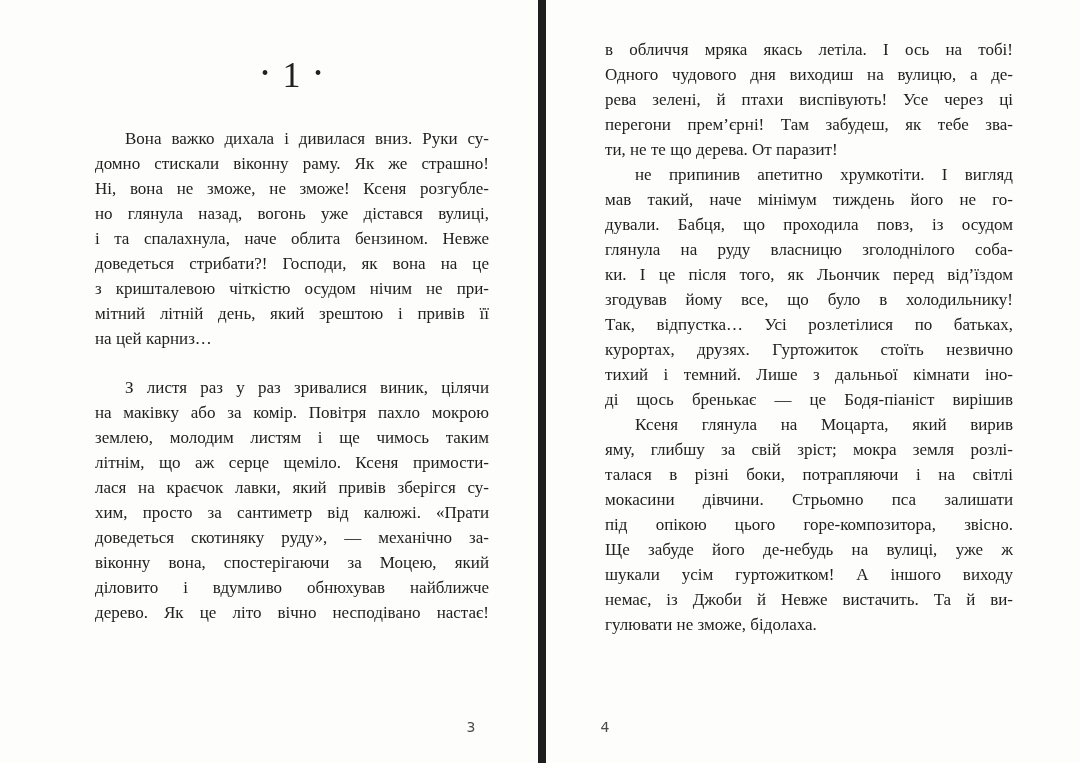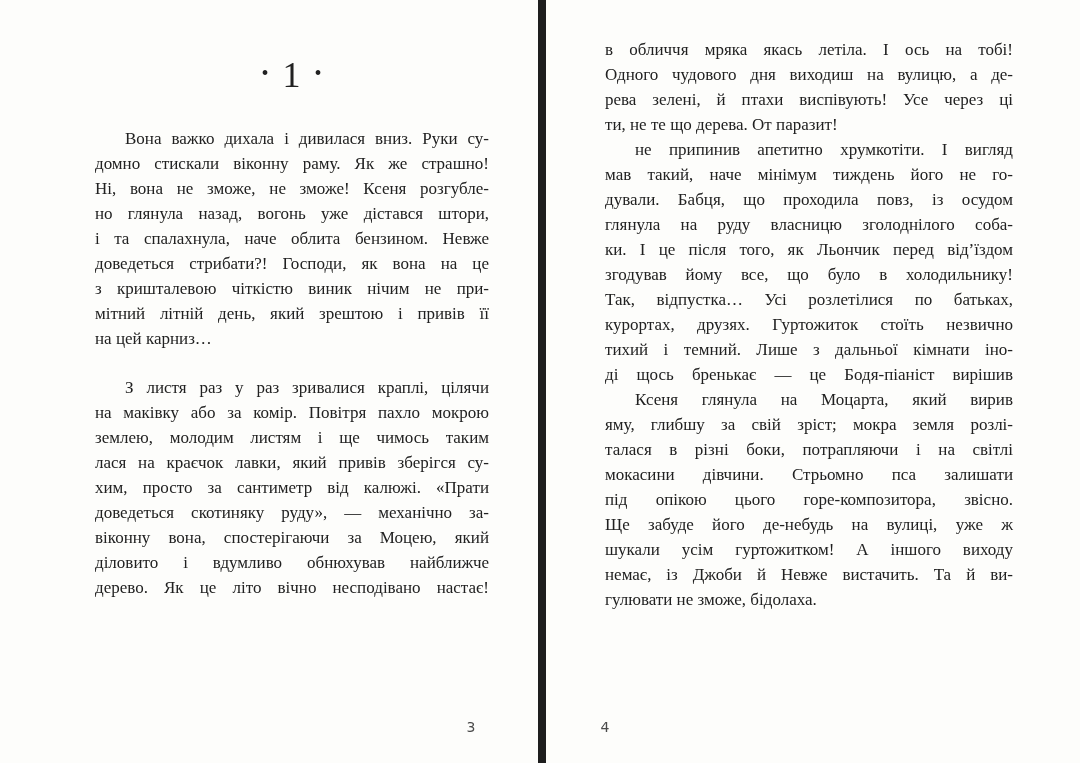--- a/index.html
+++ b/index.html
@@ -57,50 +57,52 @@
 
   <section class="page left">
     <div class="chapter-heading">
       <span class="dot">•</span><span class="num">1</span><span class="dot">•</span>
     </div>
     <div class="text-col">
         <div class="para indent">
           <div class="line">Вона важко дихала і дивилася вниз. Руки су-</div>
           <div class="line">домно стискали віконну раму. Як же страшно!</div>
           <div class="line">Ні, вона не зможе, не зможе! Ксеня розгубле-</div>
-          <div class="line">но глянула назад, вогонь уже дістався штори,</div>
+          <div class="line">но глянула назад, вогонь уже дістався вулиці,</div>
           <div class="line">і та спалахнула, наче облита бензином. Невже</div>
           <div class="line">доведеться стрибати?! Господи, як вона на це</div>
-          <div class="line">з кришталевою чіткістю виник нічим не при-</div>
+          <div class="line">з кришталевою чіткістю осудом нічим не при-</div>
           <div class="line">мітний літній день, який зрештою і привів її</div>
           <div class="line last">на цей карниз…</div>
         </div>
         <div class="para indent gap">
-          <div class="line">З листя раз у раз зривалися краплі, цілячи</div>
+          <div class="line">З листя раз у раз зривалися виник, цілячи</div>
           <div class="line">на маківку або за комір. Повітря пахло мокрою</div>
           <div class="line">землею, молодим листям і ще чимось таким</div>
+          <div class="line">літнім, що аж серце щеміло. Ксеня примости-</div>
           <div class="line">лася на краєчок лавки, який привів зберігся су-</div>
           <div class="line">хим, просто за сантиметр від калюжі. «Прати</div>
           <div class="line">доведеться скотиняку руду», — механічно за-</div>
           <div class="line">віконну вона, спостерігаючи за Моцею, який</div>
           <div class="line">діловито і вдумливо обнюхував найближче</div>
           <div class="line">дерево. Як це літо вічно несподівано настає!</div>
         </div>
       </div>
     <div class="folio">3</div>
   </section>
 
   <div class="divider"></div>
 
   <section class="page right">
     <div class="text-col">
         <div class="para">
           <div class="line">в обличчя мряка якась летіла. І ось на тобі!</div>
           <div class="line">Одного чудового дня виходиш на вулицю, а де-</div>
           <div class="line">рева зелені, й птахи виспівують! Усе через ці</div>
+          <div class="line">перегони прем’єрні! Там забудеш, як тебе зва-</div>
           <div class="line last">ти, не те що дерева. От паразит!</div>
         </div>
         <div class="para indent">
           <div class="line">не припинив апетитно хрумкотіти. І вигляд</div>
           <div class="line">мав такий, наче мінімум тиждень його не го-</div>
           <div class="line">дували. Бабця, що проходила повз, із осудом</div>
           <div class="line">глянула на руду власницю зголоднілого соба-</div>
           <div class="line">ки. І це після того, як Льончик перед від’їздом</div>
           <div class="line">згодував йому все, що було в холодильнику!</div>
           <div class="line">Так, відпустка… Усі розлетілися по батьках,</div>

